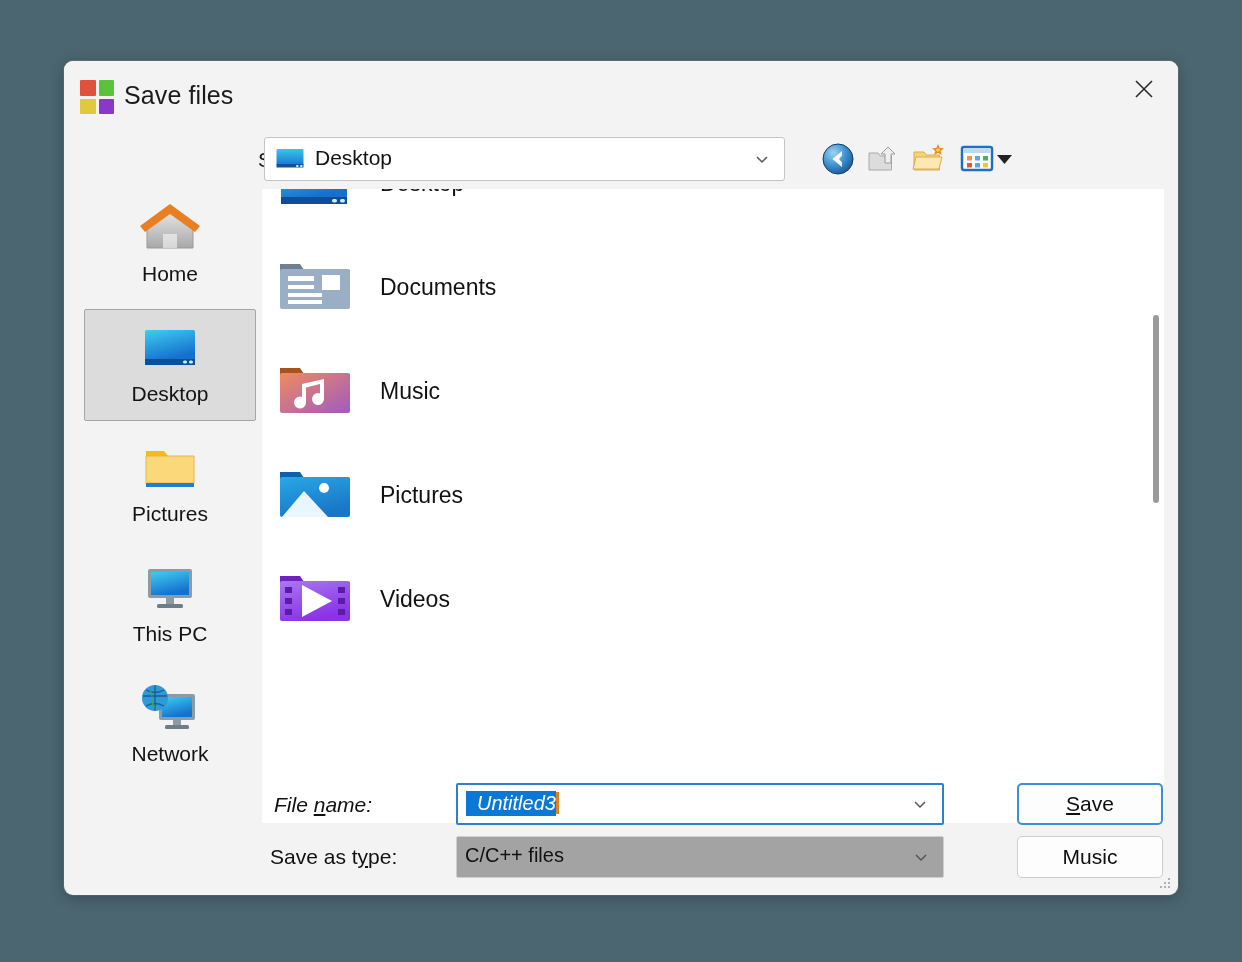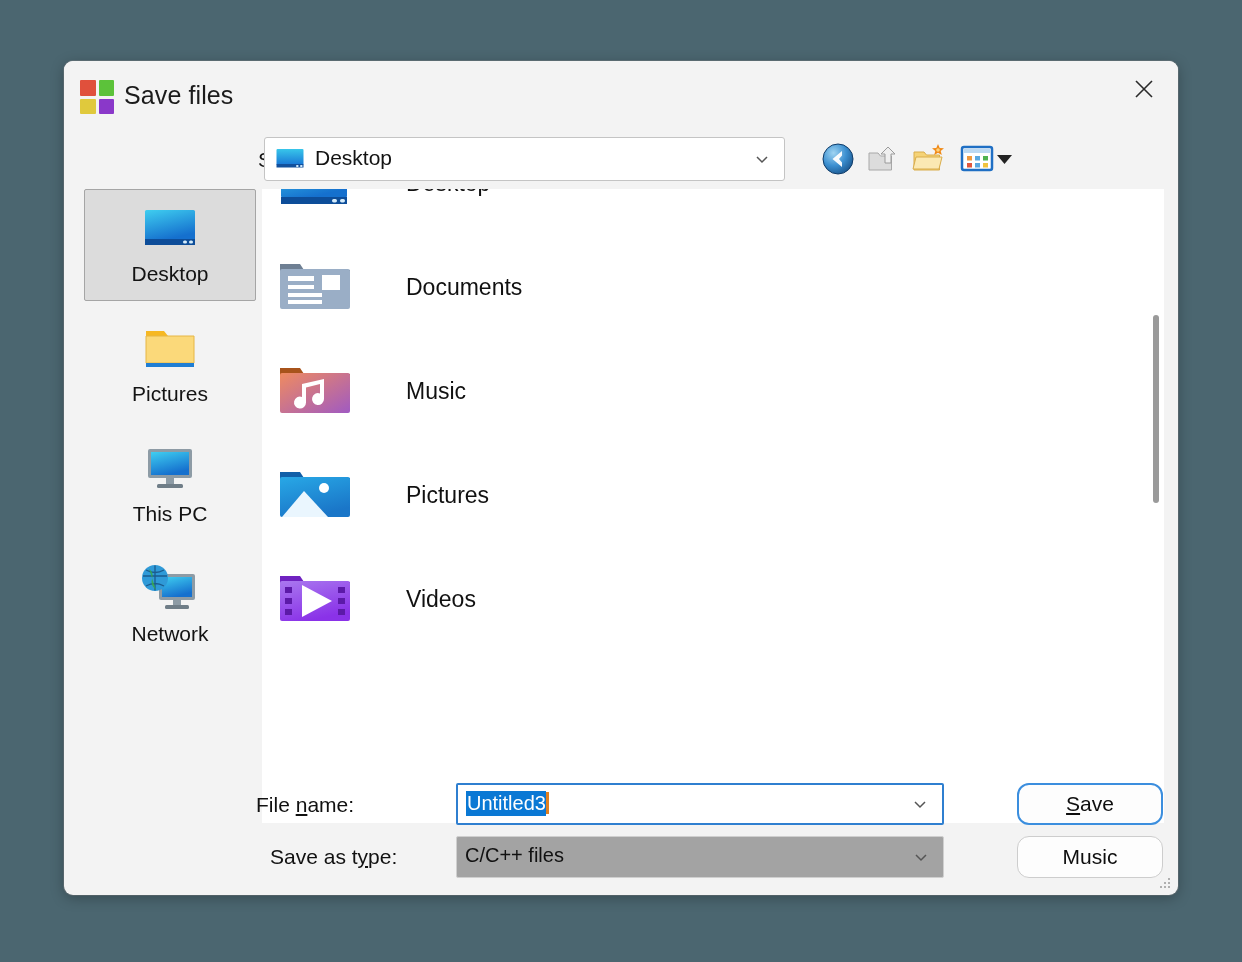--- a/index.html
+++ b/index.html
@@ -126,21 +126,20 @@
     width: 902px; height: 634px;
     background: #ffffff;
     overflow: hidden;
   }
   .row {
     position: relative;
     height: 104px;
     display: flex; align-items: center;
     padding-left: 14px;
     cursor: pointer;
-    gap: 26px;
   }
   .row .ico {
     width: 82px; height: 62px;
     position: relative; flex: none;
     margin-right: 22px;
   }
   .row .name { font-size: 23px; color: #111; }
   .scrolltrack {
     position: absolute; right: 0; top: 0;
     width: 16px; height: 100%;
@@ -153,21 +152,21 @@
     background: #9a9a9a;
     border-radius: 3px;
     cursor: pointer;
   }
 
   
   .f-label {
     position: absolute;
     font-size: 21px; color: #111;
   }
-  #lbl-filename { left: 192px; top: 732px; }
+  #lbl-filename { left: 210px; top: 732px; font-style: italic; }
   #lbl-savetype { left: 206px; top: 784px; }
 
   .f-combo {
     position: absolute;
     height: 42px;
     background: #ffffff;
     box-sizing: border-box;
     border-radius: 2px;
   }
   #inp-filename {
@@ -178,36 +177,37 @@
     left: 392px; top: 775px; width: 488px;
     border: 1px solid #cfcfcf;
     background: #a3a3a3;
   }
   .f-combo .txt {
     position: absolute; left: 8px; top: 7px;
     font-size: 20px; color: #111;
   }
   .sel-text {
     background: #0a78d4; color: #ffffff;
-    padding: 1px 0 2px 1px;
+    padding: 1px 0 2px 11px;
+    font-style: italic;
   }
   .caret {
     display: inline-block;
     width: 3px; height: 22px;
     background: #e08020;
     vertical-align: -4px;
     margin-left: 0px;
   }
 
   .btn {
     position: absolute;
     width: 146px; height: 42px;
     background: #fdfdfd;
     border: 1px solid #cdcdcd;
-    border-radius: 12px;
+    border-radius: 5px;
     font-size: 21px; color: #0e0e0e;
     display: flex; align-items: center; justify-content: center;
     cursor: pointer;
     box-sizing: border-box;
   }
   #btn-save {
     left: 953px; top: 722px;
     border: 2px solid #3b8ede;
   }
   #btn-cancel { left: 953px; top: 775px; }
@@ -299,20 +299,34 @@
       <rect x="25" y="23" width="5" height="4.5" fill="#f0c33e"></rect>
     </g>
   </svg>
 
   <svg id="tb-viewarrow" class="tb" style="top:92px;width:17px;height:13px;" viewBox="0 0 17 13">
     <path d="M1 2 L16 2 L8.5 11 Z" fill="#222"></path>
   </svg>
 
   <div class="places">
 
+    <div class="place">
+      <svg class="pic" viewBox="0 0 70 62">
+        <defs>
+            <linearGradient id="hg" x1="0" y1="0" x2="0" y2="1">
+          <stop offset="0" stop-color="#e8e8e8"></stop>
+              <stop offset="1" stop-color="#a8a8a8"></stop>
+        </linearGradient>
+          </defs>
+        <path d="M12 28 L35 12 L58 28 L58 50 L12 50 Z" fill="url(#hg)" stroke="#9b9b9b" stroke-width="1"></path>
+        <path d="M5 28 L35 6 L65 28 L60 34 L35 16 L10 34 Z" fill="#e97f22"></path>
+        <path d="M28 36 h14 v14 h-14 z" fill="#ffffff" opacity=".55"></path>
+      </svg>
+      <div class="lbl">Home</div>
+    </div>
 
     <div class="place selected">
       <svg class="pic" viewBox="0 0 70 62">
         <defs>
             <linearGradient id="dg" x1="0" y1="0" x2="0.4" y2="1">
           <stop offset="0" stop-color="#3fcef0"></stop>
               <stop offset="1" stop-color="#1570ce"></stop>
         </linearGradient>
           </defs>
         <rect x="10" y="12" width="50" height="30" rx="1.5" fill="url(#dg)"></rect>

